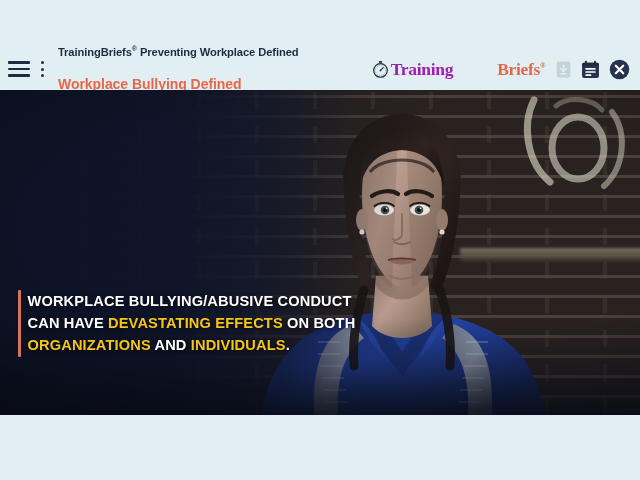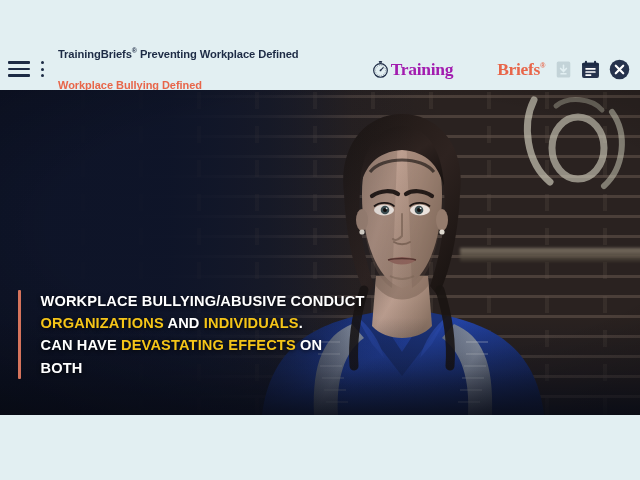--- a/index.html
+++ b/index.html
@@ -60,21 +60,21 @@
   }
   .title-main {
     font-size:11.2px;
     font-weight:700;
     color:#1d2b45;
     white-space:nowrap;
     letter-spacing:-0.1px;
   }
   .title-main sup { font-size:7px; vertical-align:super; }
   .title-sub {
-    font-size:11px;
+    font-size:14px;
     font-weight:700;
     color:#e8664a;
     white-space:nowrap;
     margin-top:19px;
     letter-spacing:-0.05px;
   }
 
   
   .brand {
     display:flex; align-items:center;
@@ -195,21 +195,21 @@
     align-items:stretch;
     max-width:350px;
   }
   .caption-bar {
     width:2.5px;
     background:#d5735c;
     flex:0 0 auto;
     border-radius:1px;
   }
   .caption-text {
-    margin-left:20px;
+    margin-left:7px;
     font-size:14.6px;
     font-weight:600;
     line-height:1.52;
     color:#ffffff;
     letter-spacing:0.15px;
     text-shadow:0 1px 4px rgba(0,0,0,.75);
   }
   .hl { color:#f5c518; font-weight:700; }
 </style>
 </head>
@@ -375,19 +375,19 @@
     </svg>
 
     <div class="vignette-left"></div>
     <div class="vignette-bottom"></div>
     <div class="vignette-edges"></div>
 
     <div class="caption">
       <div class="caption-bar"></div>
       <div class="caption-text">
         <div><span>WORKPLACE BULLYING/ABUSIVE CONDUCT</span></div>
+        <div><span>CAN HAVE </span><span class="hl">DEVASTATING EFFECTS</span><span> ON BOTH</span></div>
         <div><span class="hl">ORGANIZATIONS</span><span> AND </span><span class="hl">INDIVIDUALS</span><span>.</span></div>
-        <div><span>CAN HAVE </span><span class="hl">DEVASTATING EFFECTS</span><span> ON BOTH</span></div>
       </div>
     </div>
 
   </div>
 </div>
 
 </body></html>

